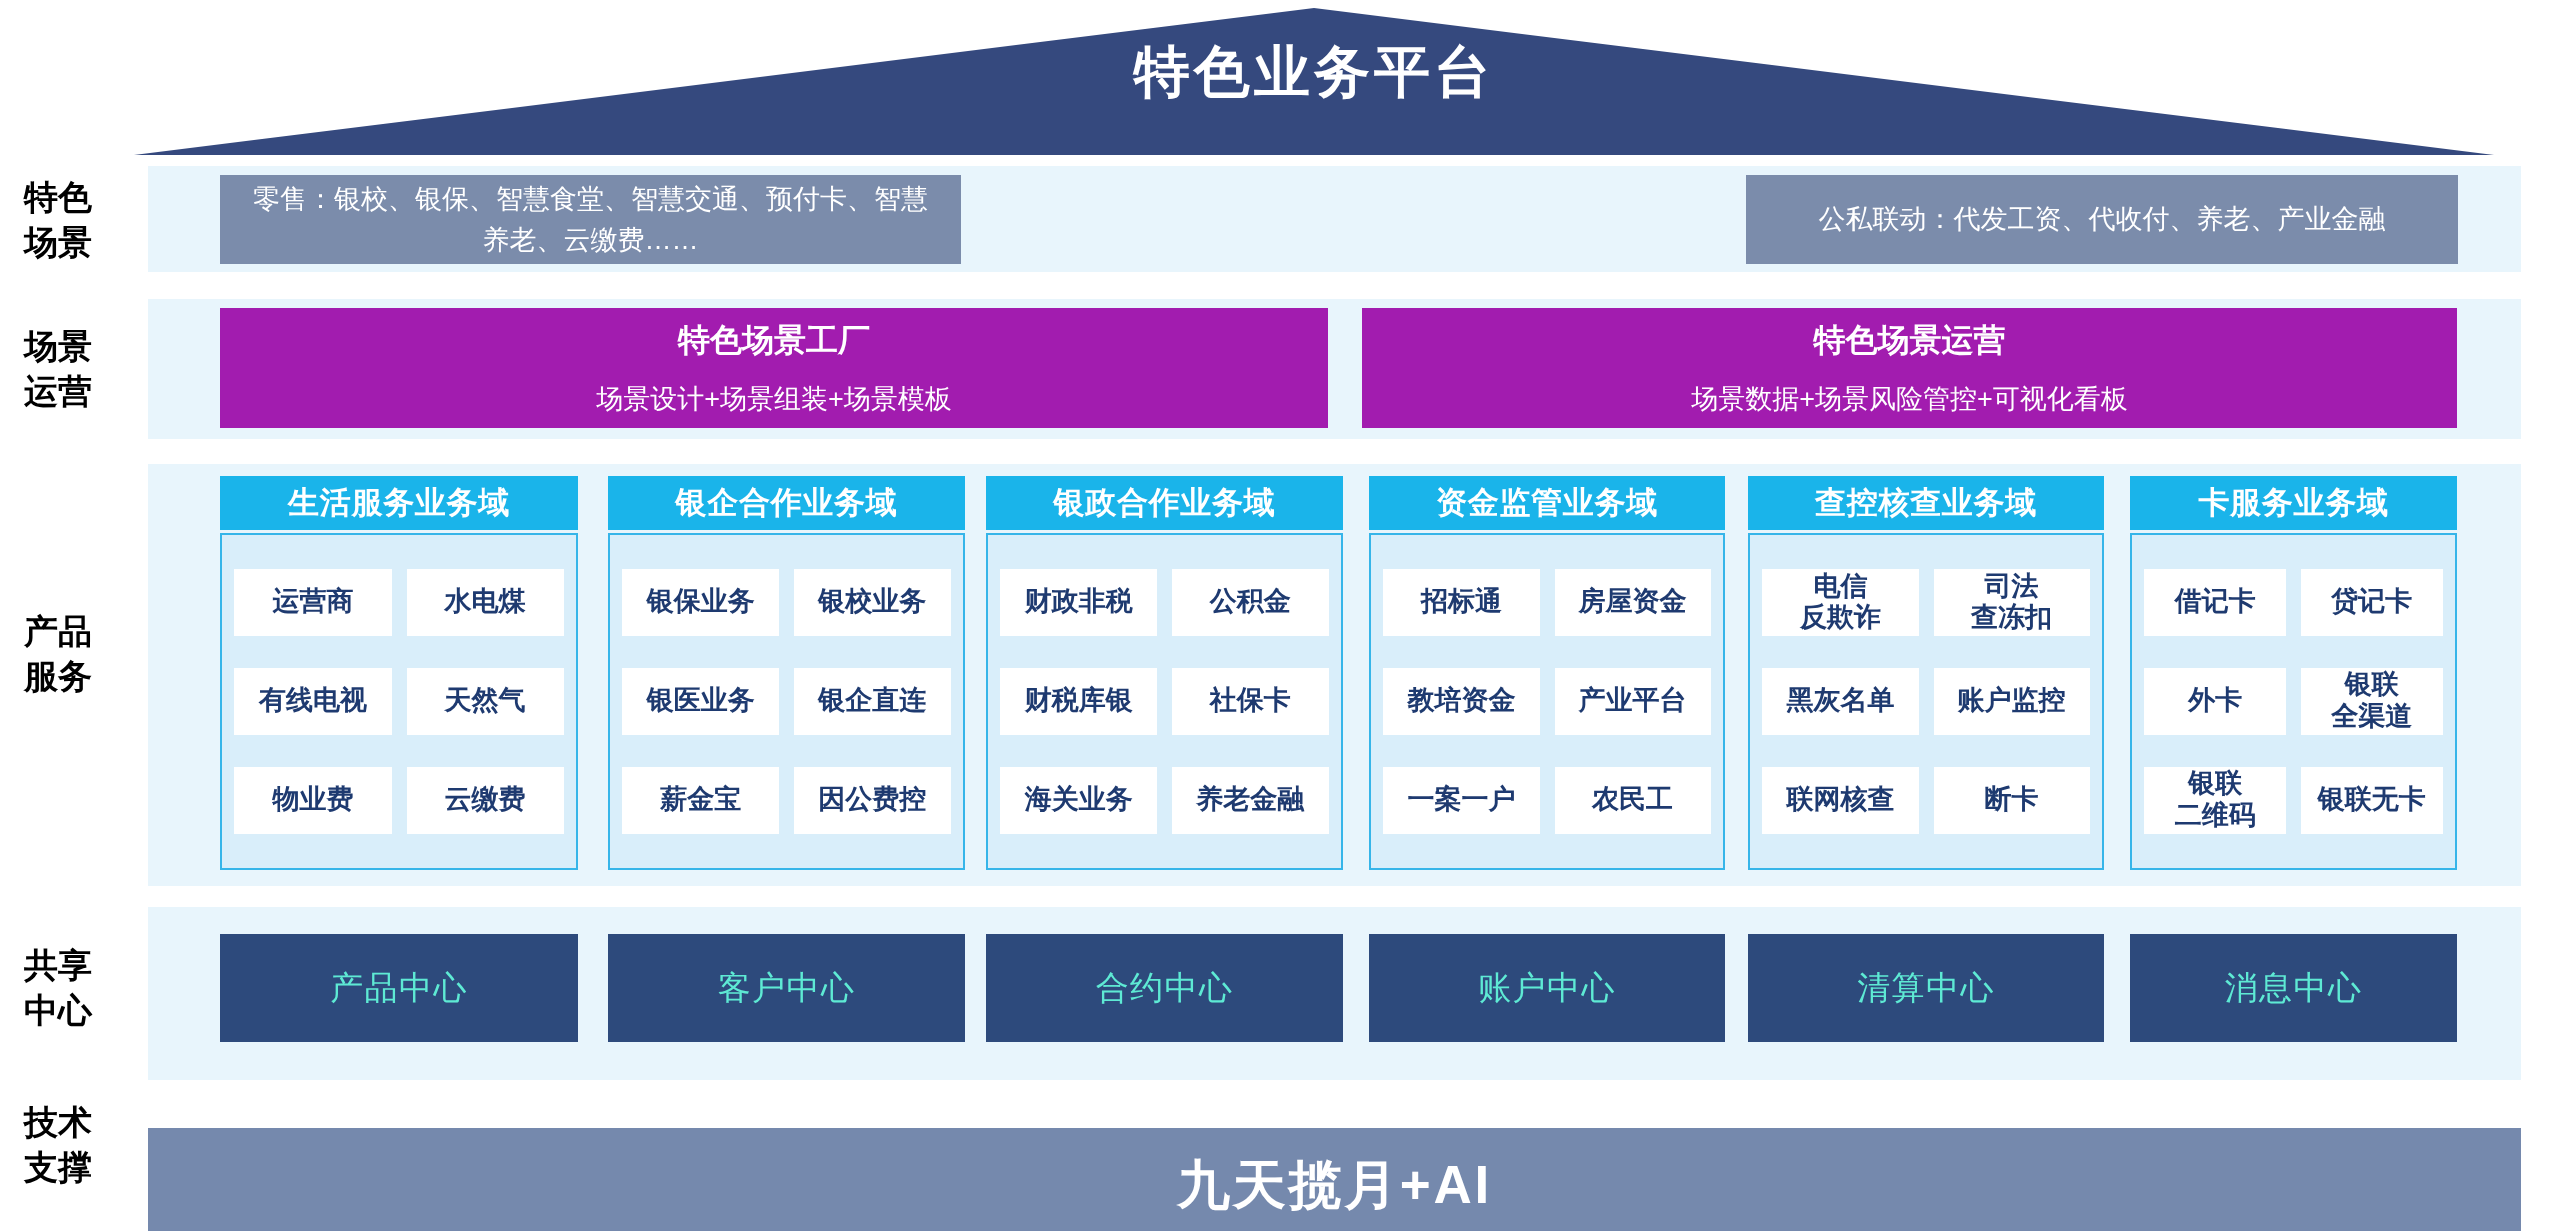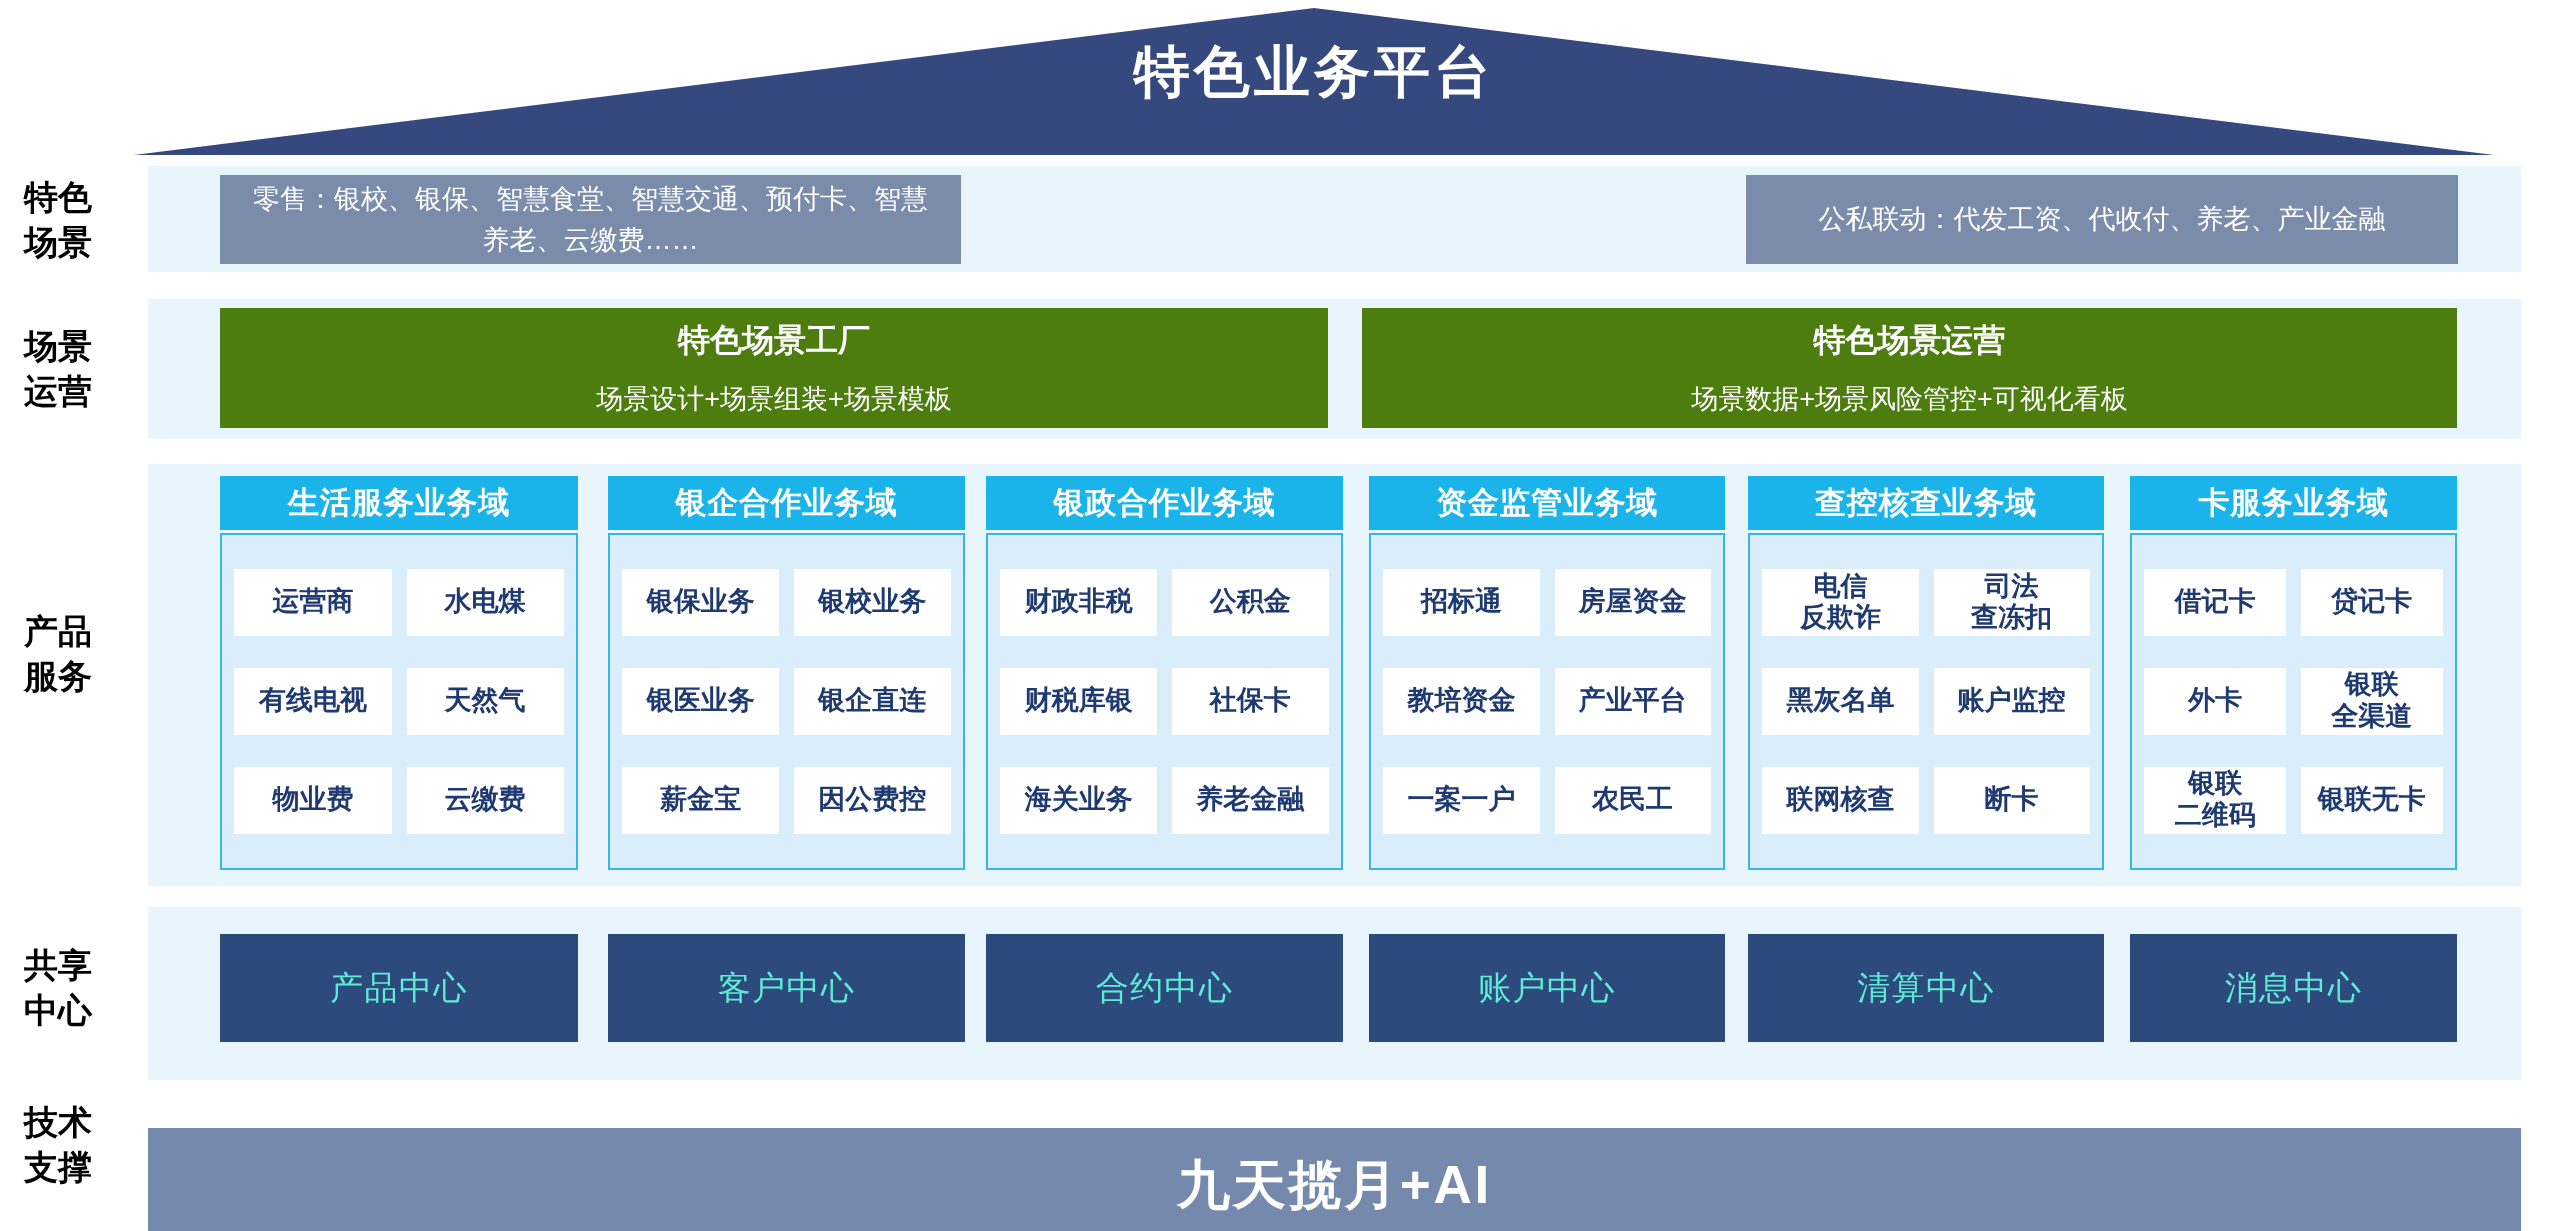--- a/index.html
+++ b/index.html
@@ -26,21 +26,21 @@
     position:absolute;left:24px;width:133px;color:#000000;
     font-size:34px;line-height:1.32;font-weight:600;white-space:pre-line;
   }
   .scene-box{
     position:absolute;top:175px;height:89px;background:#7b8cab;
     color:#ffffff;font-size:27px;line-height:1.5;
     display:flex;align-items:center;justify-content:center;text-align:center;
     box-sizing:border-box;padding:0 23px;
   }
   .op-box{
-    position:absolute;top:308px;height:120px;background:#4d7c0f;color:#ffffff;
+    position:absolute;top:308px;height:120px;background:#a21caf;color:#ffffff;
     display:flex;flex-direction:column;align-items:center;justify-content:center;
     gap:18px;box-sizing:border-box;
   }
   .op-title{font-size:32px;font-weight:bold;}
   .op-sub{font-size:27px;}
   .pcol{position:absolute;top:476px;height:394px;display:flex;flex-direction:column;box-sizing:border-box;}
   .pcol-header{
     height:54px;background:#1ab4ea;color:#ffffff;font-size:31px;font-weight:bold;
     display:flex;align-items:center;justify-content:center;flex:0 0 auto;letter-spacing:0.7px;
   }

